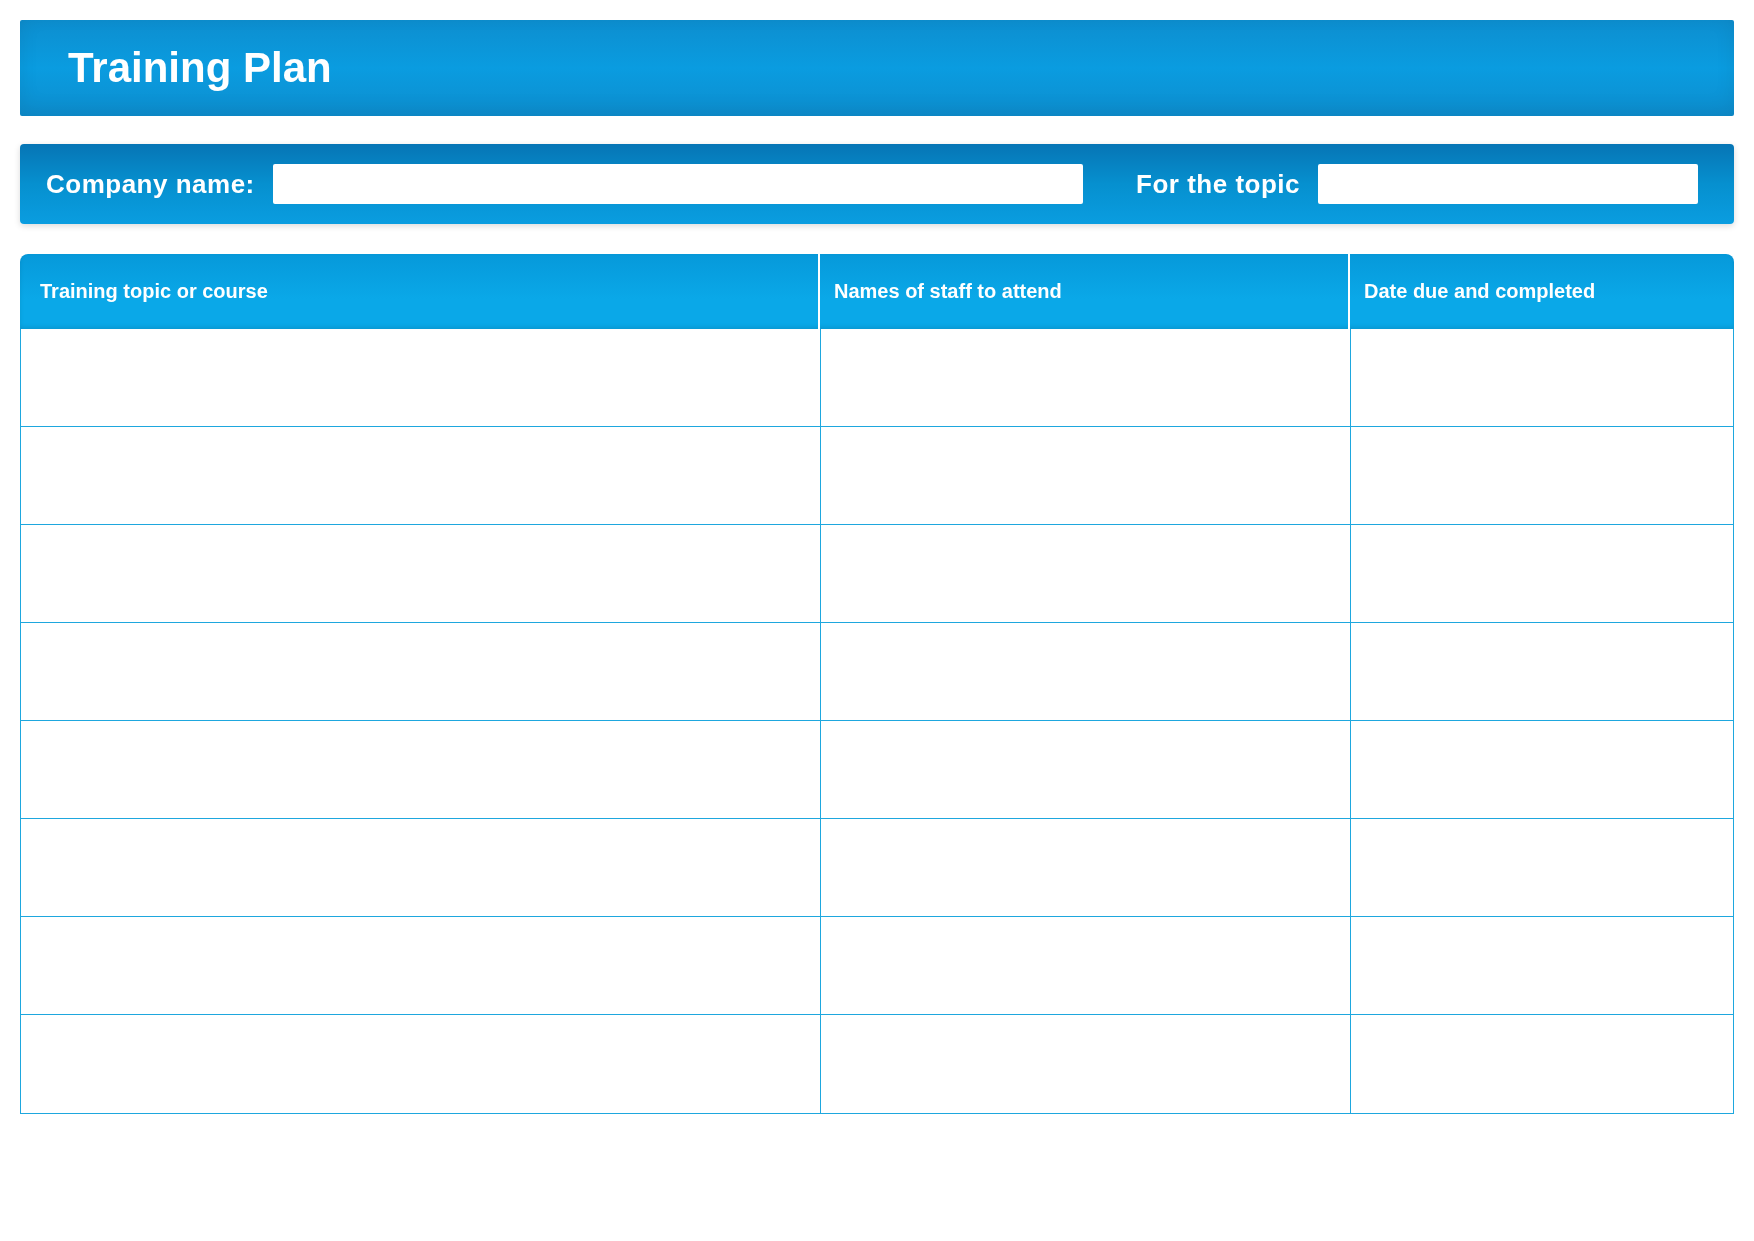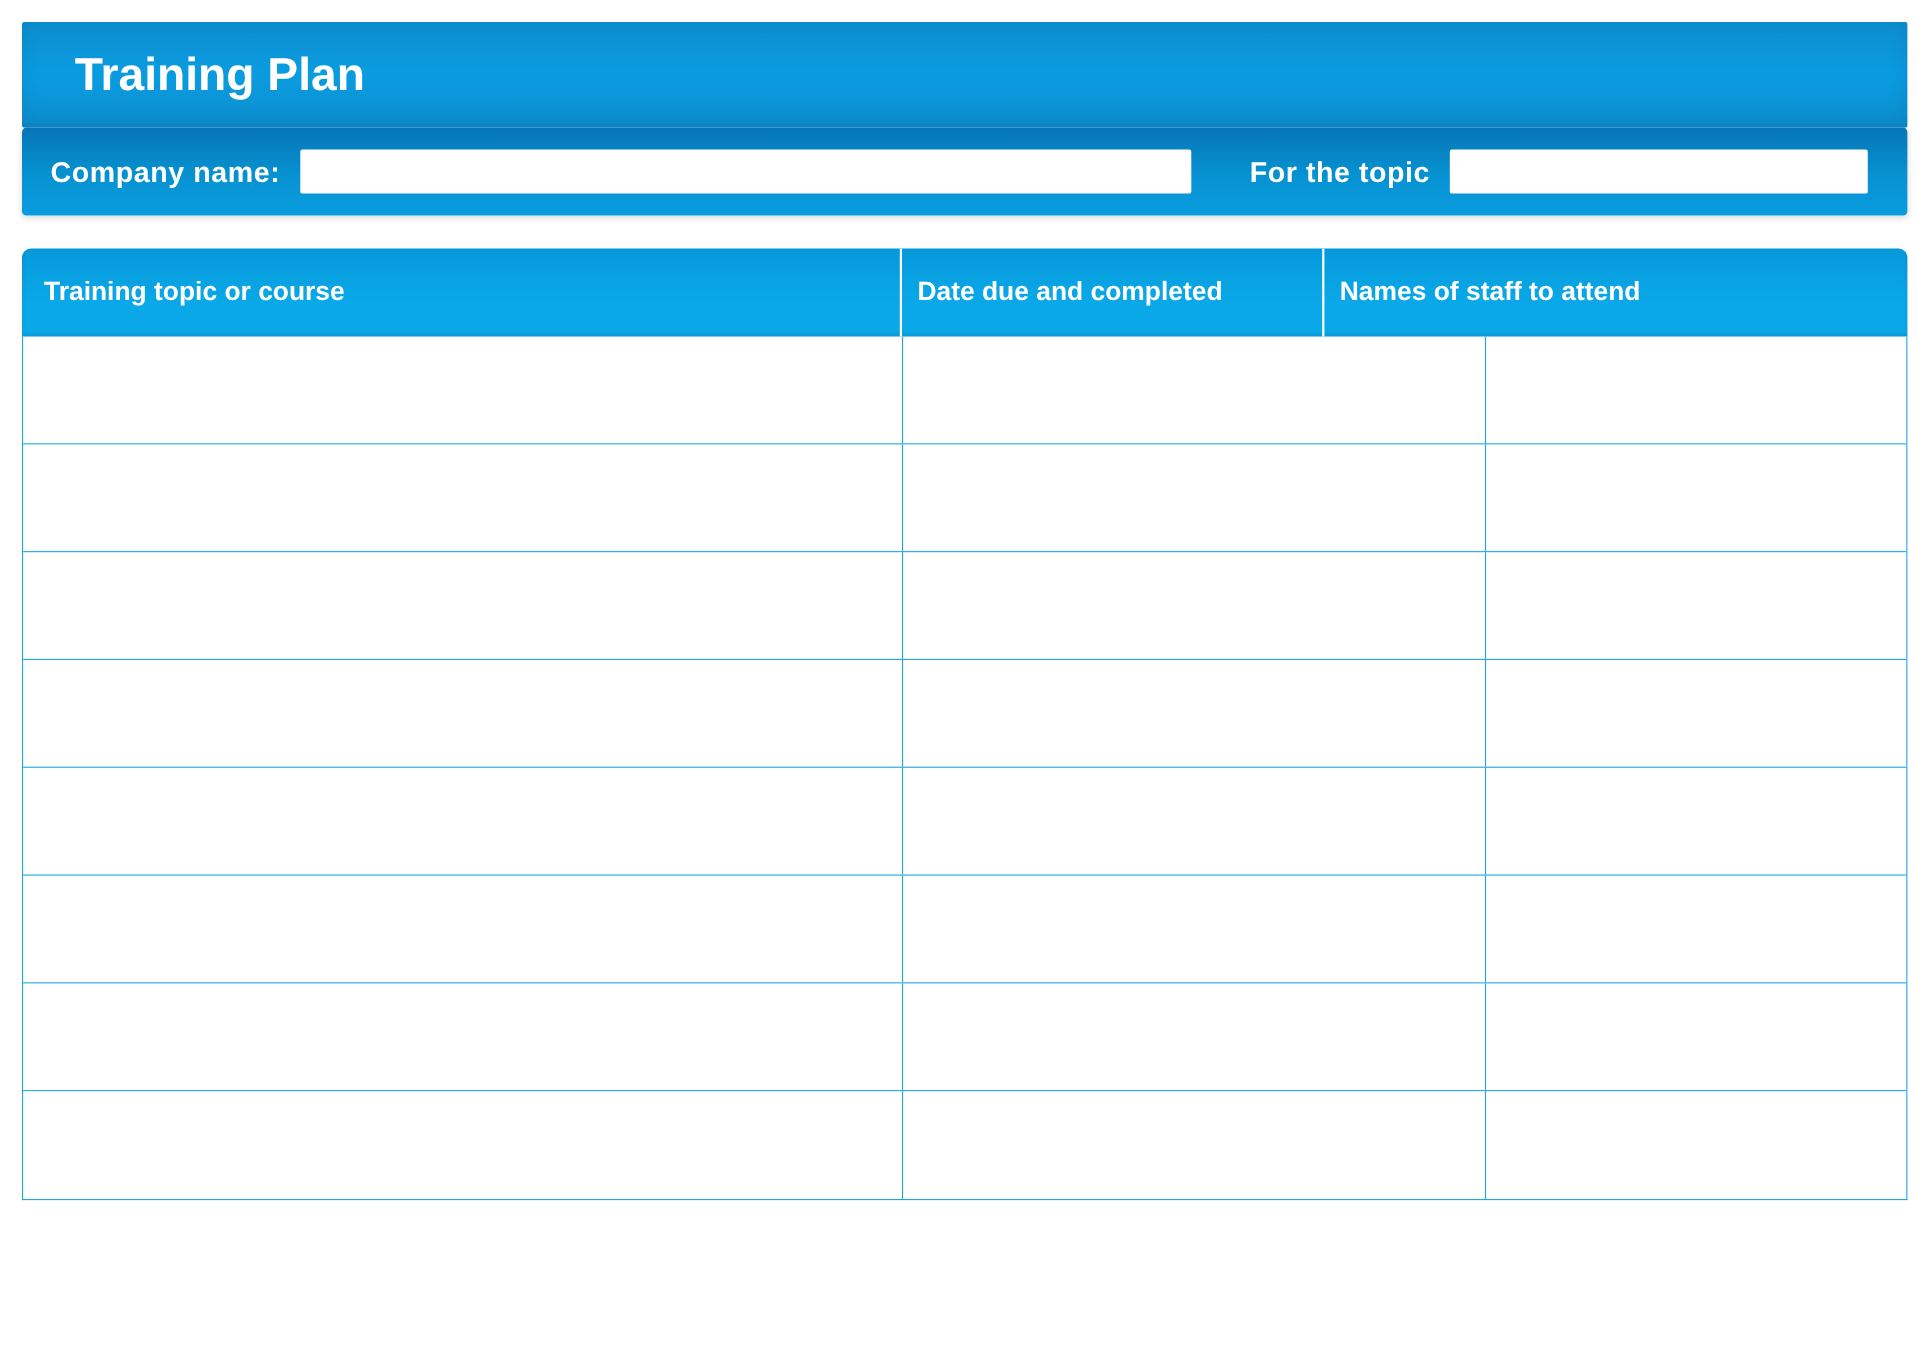--- a/index.html
+++ b/index.html
@@ -7,20 +7,21 @@
       font-family: Arial, Helvetica, sans-serif;
       background: #ffffff;
       width: 1754px;
       height: 1241px;
       padding: 20px;
     }
     .title-banner {
       background: linear-gradient(to bottom, #0d8ecf 0%, #0a9ce0 50%, #0d8ecf 100%);
       padding: 24px 48px;
       border-radius: 2px;
+      margin-bottom: 28px;
       box-shadow: inset 0 -6px 20px rgba(0,0,0,0.08);
     }
     .title-banner h1 {
       color: #ffffff;
       font-size: 42px;
       font-weight: bold;
     }
     .info-bar {
       background: linear-gradient(to bottom, #0675b5 0%, #0690cf 50%, #0a9de0 100%);
       padding: 20px 26px;
@@ -53,21 +54,21 @@
       width: 100%;
     }
     .thead {
       display: flex;
       background: linear-gradient(to bottom, #0699da 0%, #0aa8e8 60%, #0aa8e8 100%);
       border-radius: 8px 8px 0 0;
       box-shadow: 0 -2px 4px rgba(0,0,0,0.1) inset;
     }
     .th {
       color: #ffffff;
-      font-size: 24px;
+      font-size: 20px;
       font-weight: 600;
       padding: 26px 14px 26px 14px;
       border-right: 2px solid #ffffff;
     }
     .th:last-child { border-right: none; }
     .col-topic { width: 800px; padding-left: 20px; }
     .col-staff { width: 530px; }
     .col-date  { flex: 1; }
     .tbody {
       border: 1px solid #1ea7de;
@@ -98,22 +99,22 @@
   <span class="label company-label">Company  name:</span>
   <input class="field company-field" type="text" value="" style="">
   <span class="spacer"></span>
   <span class="label year-label">For the topic</span>
   <input class="field year-field" type="text" value="" style="">
 </div>
 
 <div class="table-wrap">
   <div class="thead">
     <div class="th col-topic">Training topic or course</div>
+    <div class="th col-staff">Names of staff to attend</div>
     <div class="th col-date">Date due and completed</div>
-    <div class="th col-staff">Names of staff to attend</div>
   </div>
   <div class="tbody">
     <div class="tr">
       <div class="td col-topic"></div>
       <div class="td col-staff"></div>
       <div class="td col-date"></div>
     </div>
     <div class="tr">
       <div class="td col-topic"></div>
       <div class="td col-staff"></div>

